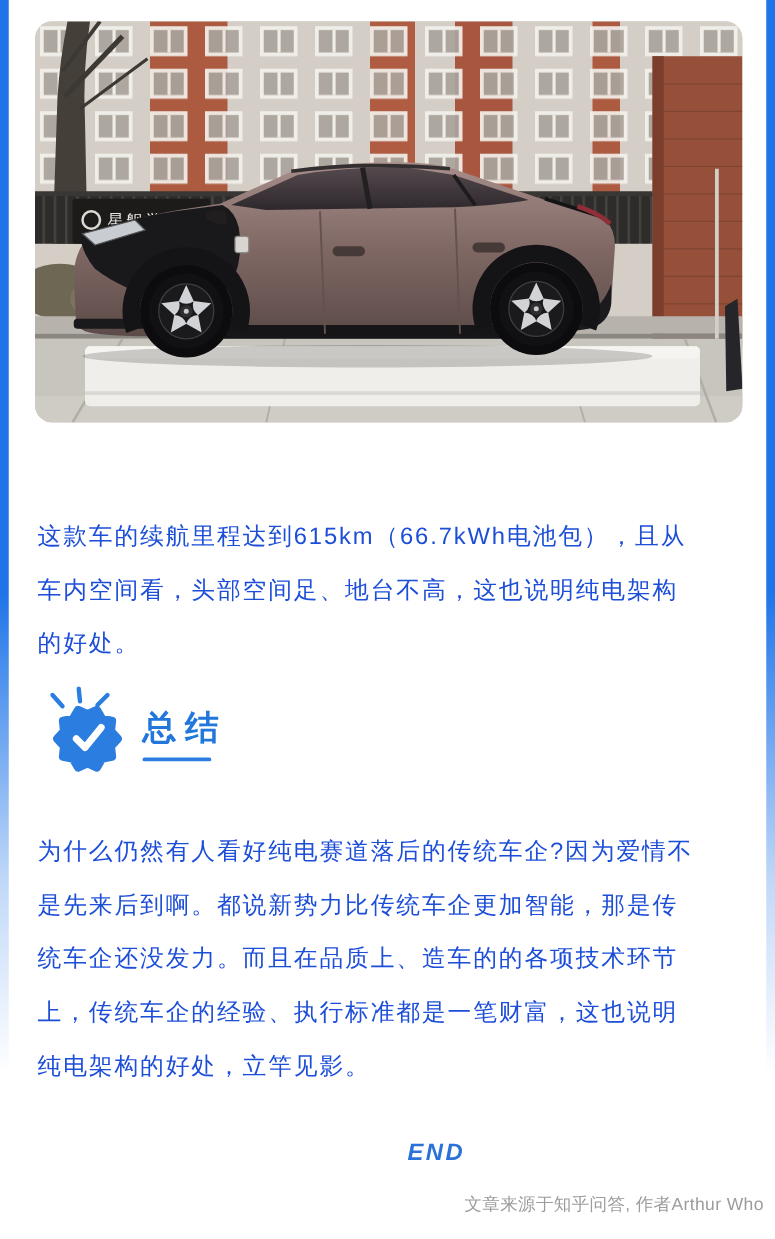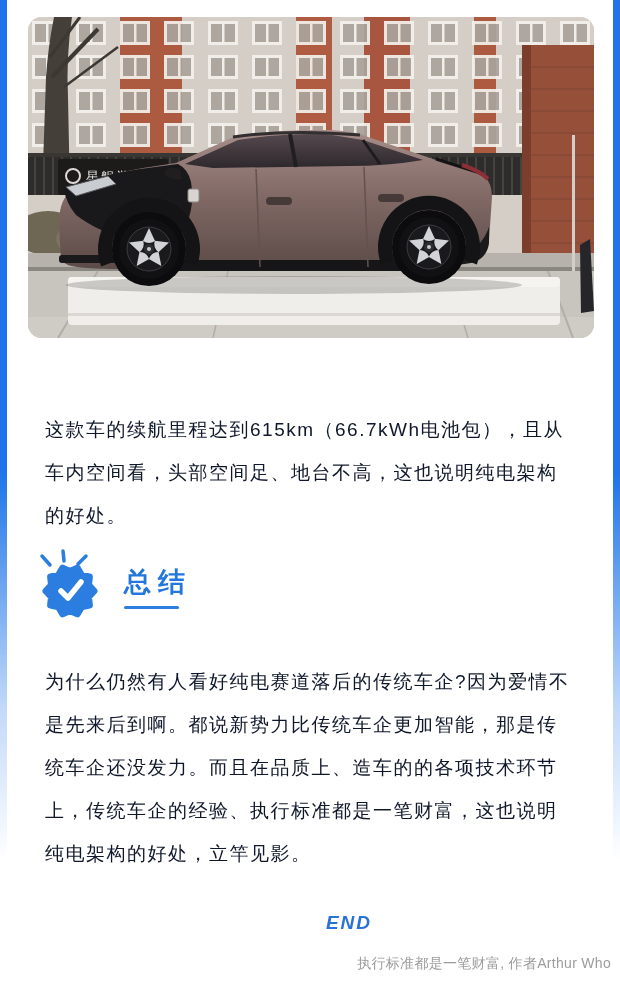--- a/index.html
+++ b/index.html
@@ -10,28 +10,28 @@
   }
   .stripe{position:absolute;top:0;width:7px;height:860px;
     background:linear-gradient(180deg,#1E74E8 0%,#1E74E8 55%,rgba(30,116,232,.28) 82%,rgba(30,116,232,0) 100%);}
   .stripe.left{left:0}
   .stripe.right{right:0}
 
   .hero{position:absolute;left:28px;top:17px;width:566px;height:321px;
     border-radius:14px;overflow:hidden;background:#d5cec6;}
   .hero svg{display:block}
 
-  .para{position:absolute;left:45px;width:526px;font-size:19px;line-height:43px;
-    letter-spacing:1.5px;color:#0f172a;text-align:left;}
+  .para{position:absolute;left:30px;width:526px;font-size:19px;line-height:43px;
+    letter-spacing:1.5px;color:#1d4ed8;text-align:left;}
   .p1{top:389px}
   .p2{top:641px}
 
   .summary-head{position:absolute;left:36px;top:549px;display:flex;align-items:center;}
   .badge-wrap{width:68px;height:78px;flex:0 0 auto;}
-  .summary-title{margin-left:20px;display:flex;flex-direction:column;align-items:flex-start;}
+  .summary-title{margin-left:10px;display:flex;flex-direction:column;align-items:flex-start;}
   .summary-title .t{font-size:27px;font-weight:bold;color:#2277DC;letter-spacing:7px;line-height:30px;}
   .summary-title .u{width:55px;height:3px;background:#2B7DE0;margin-top:9px;border-radius:2px;}
 
   .end-label{position:absolute;left:0;top:912px;width:100%;text-align:center;
     font-size:19px;font-style:italic;font-weight:600;color:#2B72D8;letter-spacing:2px;margin-left:39px;}
   .attribution{position:absolute;right:9px;top:955px;font-size:14px;color:#9C9C9C;letter-spacing:.3px;}
 </style>
 </head>
 <body>
 
@@ -195,13 +195,13 @@
   </div>
   <div class="summary-title">
     <span class="t">总结</span>
     <span class="u"></span>
   </div>
 </div>
 
 <p class="para p2">为什么仍然有人看好纯电赛道落后的传统车企?因为爱情不是先来后到啊。都说新势力比传统车企更加智能，那是传统车企还没发力。而且在品质上、造车的的各项技术环节上，传统车企的经验、执行标准都是一笔财富，这也说明纯电架构的好处，立竿见影。</p>
 
 <div class="end-label">END</div>
-<div class="attribution">执行标准都是一笔财富, 作者Arthur Who</div>
+<div class="attribution">文章来源于知乎问答, 作者Arthur Who</div>
 
 </body></html>

